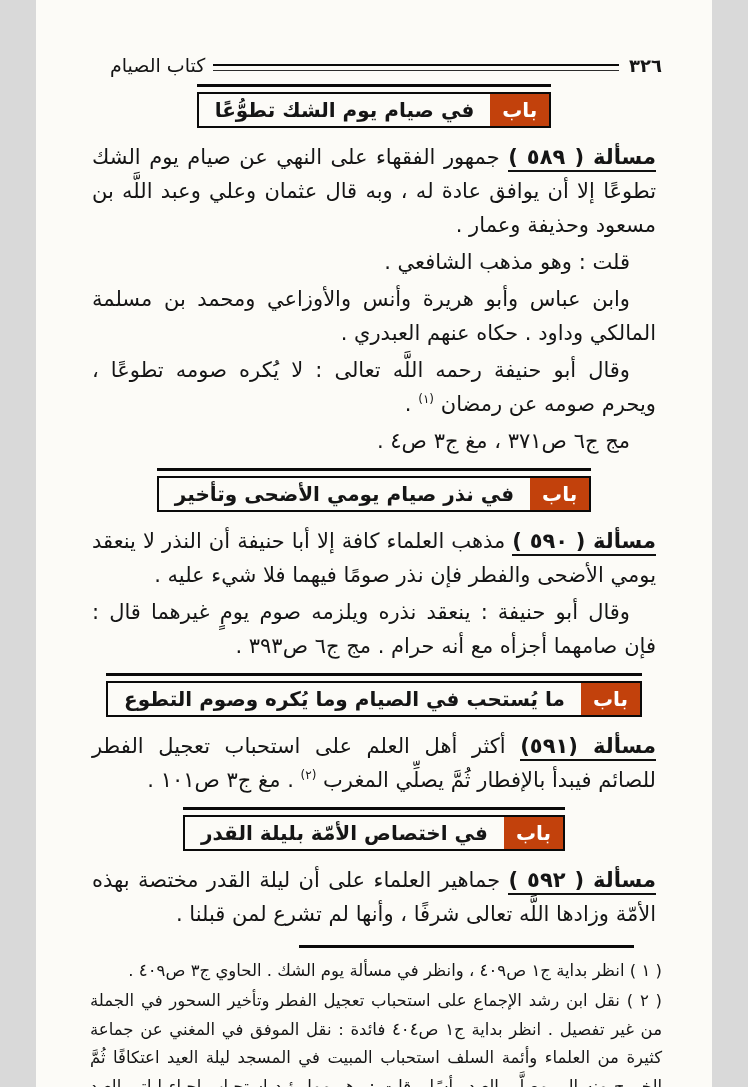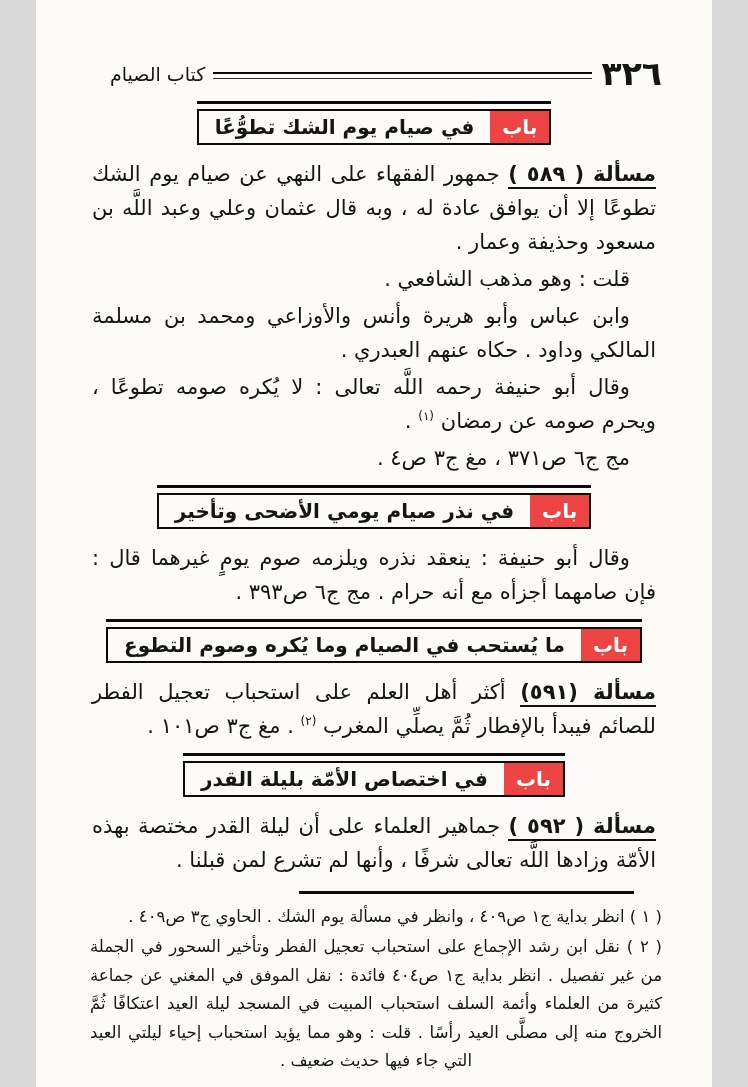--- a/index.html
+++ b/index.html
@@ -19,36 +19,36 @@
     display:flex;flex-direction:row;align-items:center;
     margin:54px 50px 0 74px;
     direction:ltr;
   }
   .book-title{font-size:19px;font-weight:normal;white-space:nowrap;direction:rtl;}
   .head-rule{
     flex:1;height:4px;margin:4px 10px 0 8px;
     border-top:2.5px solid #0a0a0a;
     border-bottom:1.5px solid #2c2c2c;
   }
-  .page-number{font-size:33px;font-weight:bold;letter-spacing:4px;white-space:nowrap;}
+  .page-number{font-size:18px;font-weight:bold;letter-spacing:4px;white-space:nowrap;}
   
   .content{direction:rtl;padding:0 56px;text-align:justify;}
   .content p{margin:0 0 3px;font-size:21px;line-height:34px;}
   .content p.indent{text-indent:26px;}
   .masala{font-weight:bold;border-bottom:2px solid #111;padding-bottom:1px;}
   sup.fn-ref{font-size:12px;line-height:0;}
   
   .bab-wrap{width:-moz-fit-content;width:fit-content;margin:10px auto 12px;}
   .rule-above{height:3px;background:#0a0a0a;margin-bottom:5px;}
   .bab-box{
     display:flex;flex-direction:row;align-items:stretch;
     border:2px solid #0a0a0a;background:#fcfbf7;
   }
   .bab-label{
-    background:#ef4444;color:#fff;font-weight:bold;font-size:20px;
+    background:#c2410c;color:#fff;font-weight:bold;font-size:20px;
     padding:4px 12px;display:flex;align-items:center;
   }
   .bab-title{
     font-weight:bold;font-size:20px;white-space:nowrap;
     padding:4px 16px;display:flex;align-items:center;
   }
   .sect-1 .bab-wrap{margin-top:8px;}
   
   .fn-sep{
     height:2.5px;background:#0a0a0a;
@@ -88,20 +88,21 @@
     </div>
 
     <div>
       <div class="bab-wrap">
         <div class="rule-above"></div>
         <div class="bab-box">
           <span class="bab-label">باب</span>
           <span class="bab-title">في نذر صيام يومي الأضحى وتأخير</span>
         </div>
       </div>
+      <p><span class="masala">مسألة ( ٥٩٠ )</span><span> مذهب العلماء كافة إلا أبا حنيفة أن النذر لا ينعقد يومي الأضحى والفطر فإن نذر صومًا فيهما فلا شيء عليه .</span></p>
       <p class="indent"><span>وقال أبو حنيفة : ينعقد نذره ويلزمه صوم يومٍ غيرهما قال : فإن صامهما أجزأه مع أنه حرام . مج ج٦ ص٣٩٣ .</span></p>
     </div>
 
     <div>
       <div class="bab-wrap">
         <div class="rule-above"></div>
         <div class="bab-box">
           <span class="bab-label">باب</span>
           <span class="bab-title">ما يُستحب في الصيام وما يُكره وصوم التطوع</span>
         </div>

